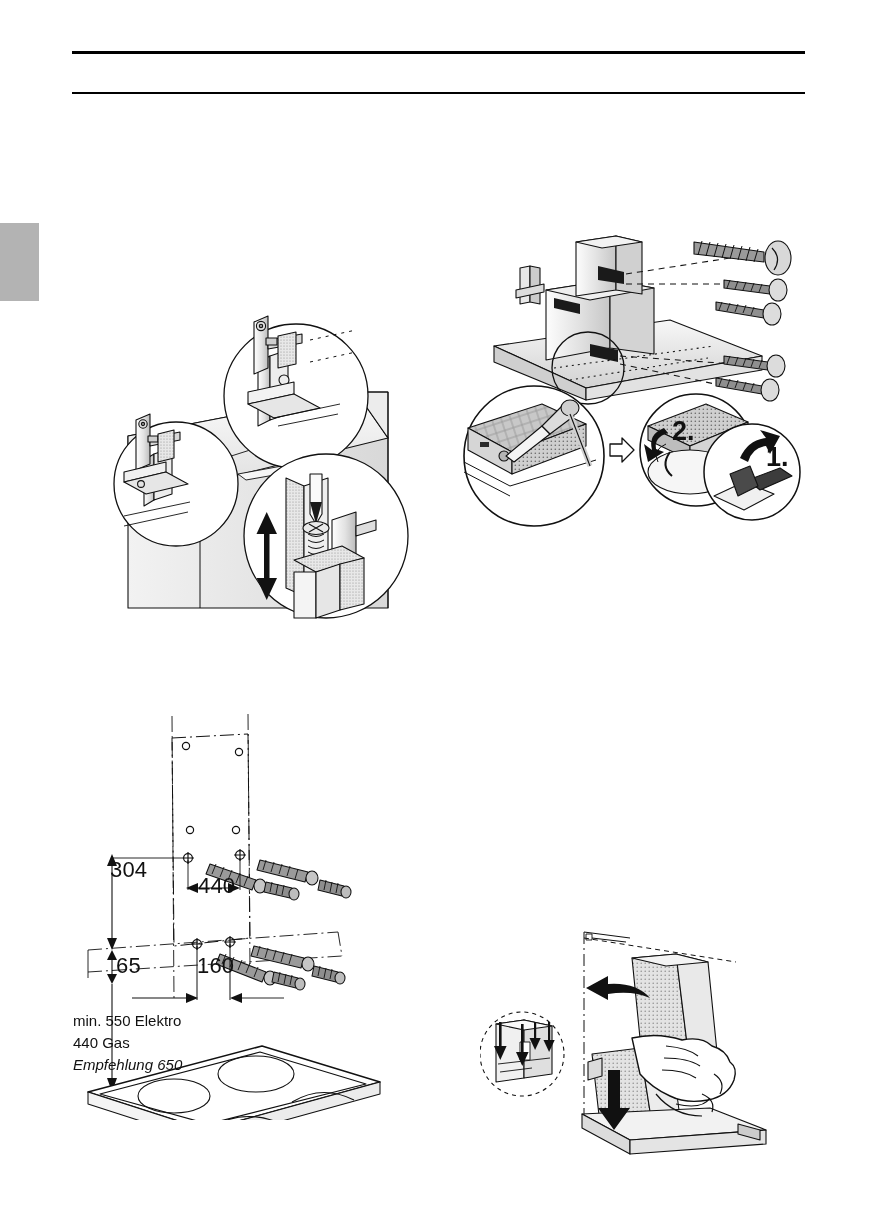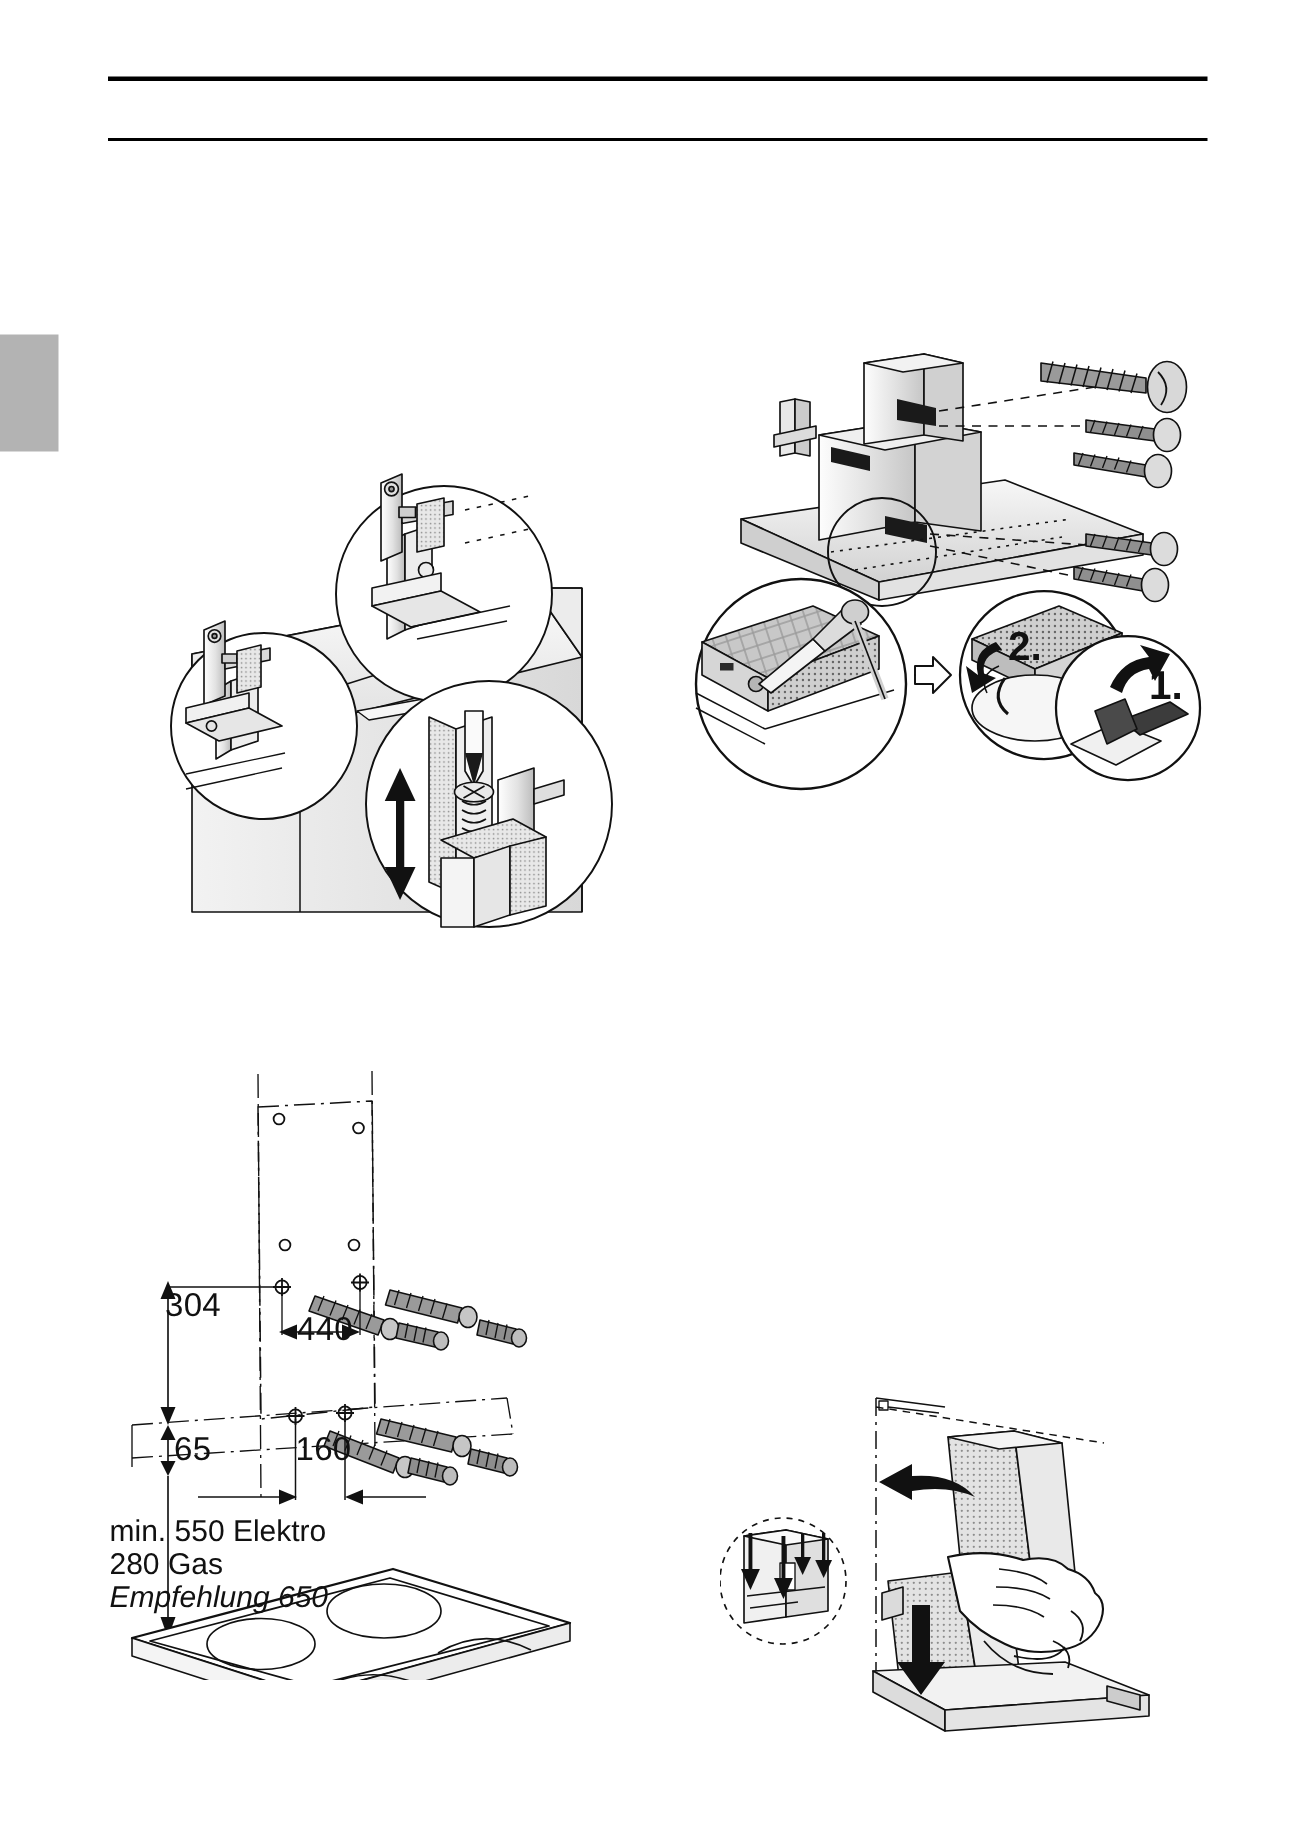--- a/index.html
+++ b/index.html
@@ -23,21 +23,21 @@
   #fig-cabinet{left:88px;top:288px;width:352px;height:336px;}
   #fig-hood{left:458px;top:228px;width:348px;height:302px;}
   #fig-template{left:70px;top:700px;width:330px;height:420px;}
   #fig-flue{left:480px;top:918px;width:302px;height:244px;}
   .fig svg{display:block;width:100%;height:100%;}
 
   
   .dimtext{position:absolute;font-family:"Liberation Sans",sans-serif;
            font-size:22px;color:#111;letter-spacing:.2px;white-space:pre;}
   .notetext{position:absolute;font-family:"Liberation Sans",sans-serif;
-            font-size:20px;line-height:22px;color:#111;white-space:pre;}
+            font-size:15px;line-height:22px;color:#111;white-space:pre;}
 </style>
 </head>
 <body>
 
 <div class="page">
 
   <div class="rule rule-thick"></div>
   <div class="rule rule-thin"></div>
 
   <div class="margin-tab"></div>
@@ -416,21 +416,21 @@
       </g>
     </svg>
   </div>
 
   <span class="dimtext" style="left:110px;top:857px;">304</span>
   <span class="dimtext" style="left:198px;top:873px;">440</span>
   <span class="dimtext" style="left:116px;top:953px;">65</span>
   <span class="dimtext" style="left:197px;top:953px;">160</span>
 
   <span class="notetext" style="left:73px;top:1010px;">min. 550 Elektro</span>
-  <span class="notetext" style="left:73px;top:1032px;">280 Gas</span>
+  <span class="notetext" style="left:73px;top:1032px;">440 Gas</span>
   <span class="notetext" style="left:73px;top:1054px;font-style:italic;">Empfehlung 650</span>
 
   <div class="fig" id="fig-flue">
     <svg viewBox="0 0 302 244" xmlns="http://www.w3.org/2000/svg">
       <defs>
         <pattern id="panelDots" width="4" height="4" patternUnits="userSpaceOnUse">
           <rect width="4" height="4" fill="#e3e3e3"></rect>
             <circle cx="1.2" cy="1.2" r=".75" fill="#8d8d8d"></circle>
         </pattern>
         <linearGradient id="fBody" x1="0" y1="0" x2="1" y2="0">

